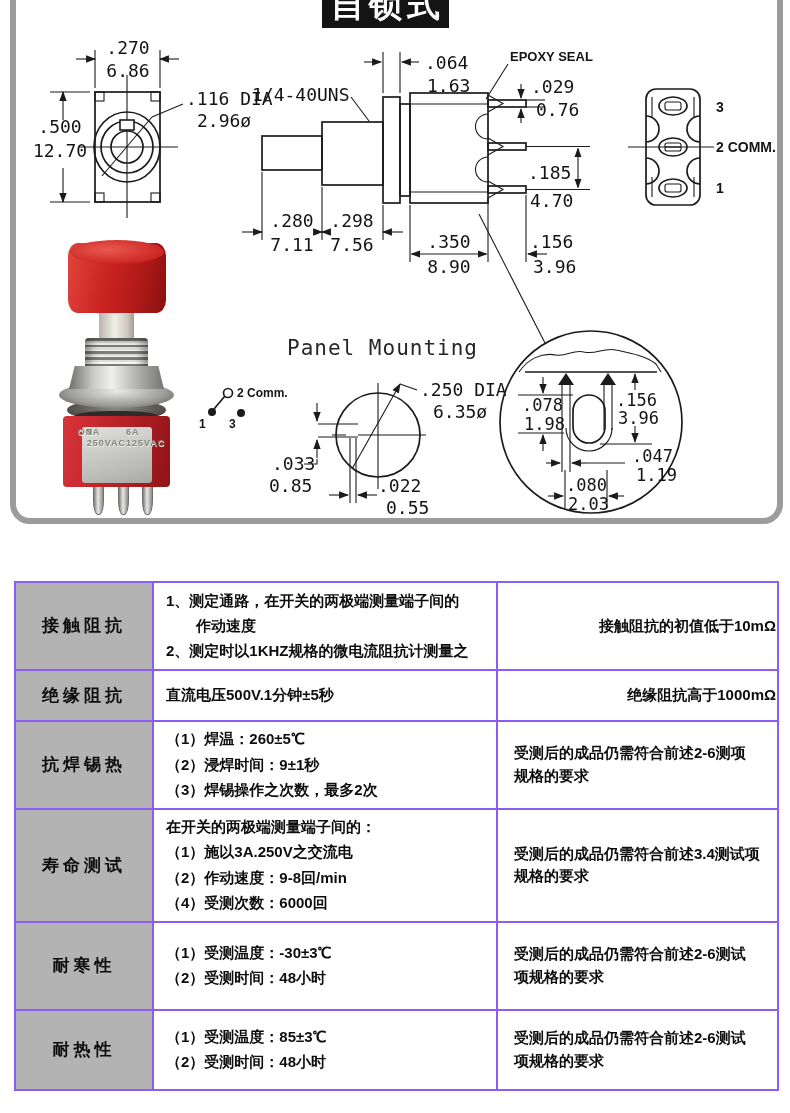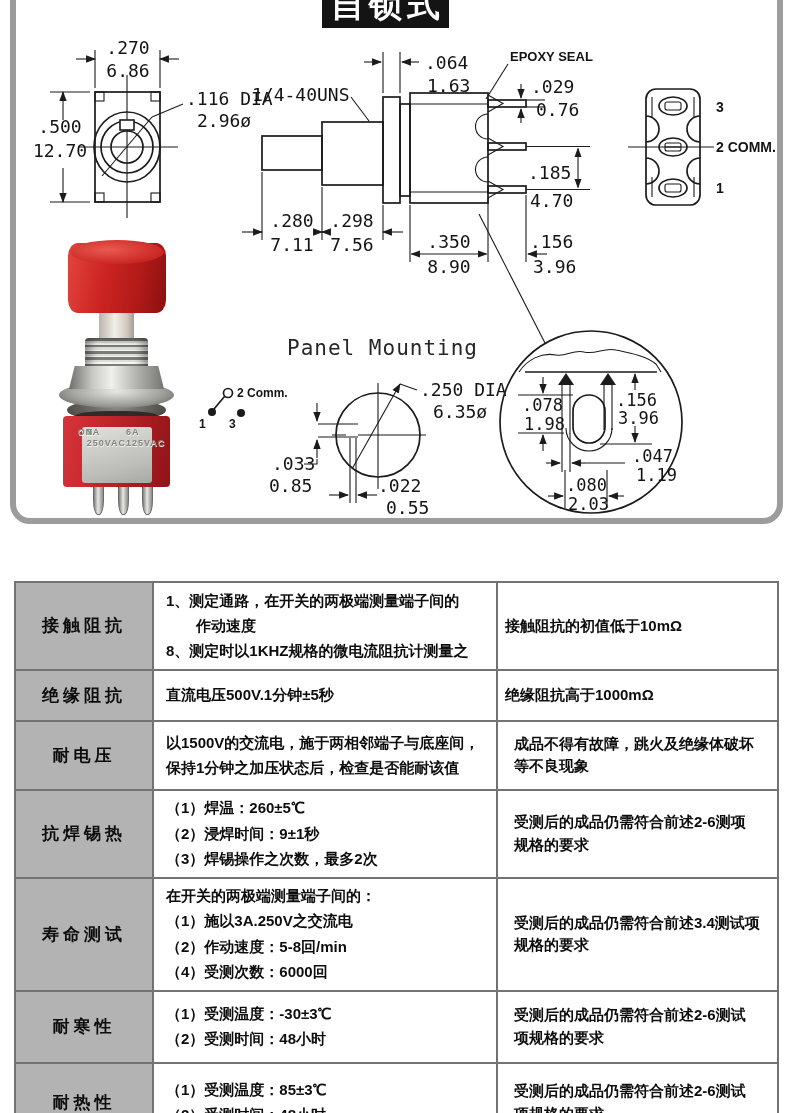--- a/index.html
+++ b/index.html
@@ -58,26 +58,26 @@
     text-shadow:0.5px 0.5px 0 #f3f3ef;}
   .splate .onrow{position:static;display:flex;justify-content:space-between;padding:0 9px;margin-bottom:4px;}
   .splate .rat{position:static;text-align:left;line-height:11px;}
   .term{top:248px;width:9px;height:30px;z-index:2;border-radius:0 0 45% 45%;
     background:linear-gradient(90deg,#7e7e7c,#e8e8e4 45%,#8a8a86);border:1px solid #6b6b69;}
   
   table.spec{
     position:absolute;left:14px;top:581px;width:763px;z-index:4;
     border-collapse:collapse;table-layout:fixed;color:#0d0d0d;
   }
-  table.spec td{border:2px solid #737373;vertical-align:middle;box-sizing:border-box;}
+  table.spec td{border:2px solid #8b5cf6;vertical-align:middle;box-sizing:border-box;}
   td.item{width:138px;background:#b3b3b3;font-weight:bold;font-size:17px;
     letter-spacing:4px;text-align:center;}
   td.method{width:344px;font-size:15px;font-weight:600;padding:5px 8px 5px 12px;}
   td.method .m-line{padding:2.5px 0;white-space:pre-wrap;line-height:1.35;}
-  td.criteria{width:281px;font-size:15px;font-weight:600;text-align:left;padding-left:7px;}
+  td.criteria{width:281px;font-size:15px;font-weight:600;text-align:right;padding-left:7px;}
   td.criteria.multi{text-align:left;padding-left:16px;}
   td.criteria .c-line{white-space:pre-wrap;line-height:1.5;}
 </style>
 </head>
 <body>
 
 <div class="frame"></div>
 <div class="banner">
   <span>自锁式</span>
 </div>
@@ -317,72 +317,61 @@
   <div class="term" style="left:87px"></div>
 </div>
 
 <table class="spec">
   <tbody id="spec-tbody">
       <tr style="height: 86px;">
         <td class="item">接触阻抗</td>
         <td class="method">
           <div class="m-line">1、测定通路，在开关的两极端测量端子间的</div>
           <div class="m-line">　　作动速度</div>
-          <div class="m-line">8、测定时以1KHZ规格的微电流阻抗计测量之</div>
+          <div class="m-line">2、测定时以1KHZ规格的微电流阻抗计测量之</div>
         </td>
         <td class="criteria">
           <div class="c-line">接触阻抗的初值低于10mΩ</div>
         </td>
       </tr>
       <tr style="height: 51px;">
         <td class="item">绝缘阻抗</td>
         <td class="method">
           <div class="m-line">直流电压500V.1分钟±5秒</div>
         </td>
         <td class="criteria">
           <div class="c-line">绝缘阻抗高于1000mΩ</div>
-        </td>
-      </tr>
-      <tr style="height: 69px;">
-        <td class="item">耐电压</td>
-        <td class="method">
-          <div class="m-line">以1500V的交流电，施于两相邻端子与底座间，</div>
-          <div class="m-line">保持1分钟之加压状态后，检查是否能耐该值</div>
-        </td>
-        <td class="criteria multi">
-          <div class="c-line">成品不得有故障，跳火及绝缘体破坏</div>
-          <div class="c-line">等不良现象</div>
         </td>
       </tr>
       <tr style="height: 85px;">
         <td class="item">抗焊锡热</td>
         <td class="method">
           <div class="m-line">（1）焊温：260±5℃</div>
           <div class="m-line">（2）浸焊时间：9±1秒</div>
           <div class="m-line">（3）焊锡操作之次数，最多2次</div>
         </td>
         <td class="criteria multi">
           <div class="c-line">受测后的成品仍需符合前述2-6测项</div>
           <div class="c-line">规格的要求</div>
         </td>
       </tr>
       <tr style="height: 110px;">
         <td class="item">寿命测试</td>
         <td class="method">
           <div class="m-line">在开关的两极端测量端子间的：</div>
           <div class="m-line">（1）施以3A.250V之交流电</div>
-          <div class="m-line">（2）作动速度：5-8回/min</div>
+          <div class="m-line">（2）作动速度：9-8回/min</div>
           <div class="m-line">（4）受测次数：6000回</div>
         </td>
         <td class="criteria multi">
           <div class="c-line">受测后的成品仍需符合前述3.4测试项</div>
           <div class="c-line">规格的要求</div>
         </td>
       </tr>
-      <tr style="height: 72px;">
+      <tr style="height: 88px;">
         <td class="item">耐寒性</td>
         <td class="method">
           <div class="m-line">（1）受测温度：-30±3℃</div>
           <div class="m-line">（2）受测时间：48小时</div>
         </td>
         <td class="criteria multi">
           <div class="c-line">受测后的成品仍需符合前述2-6测试</div>
           <div class="c-line">项规格的要求</div>
         </td>
       </tr>

